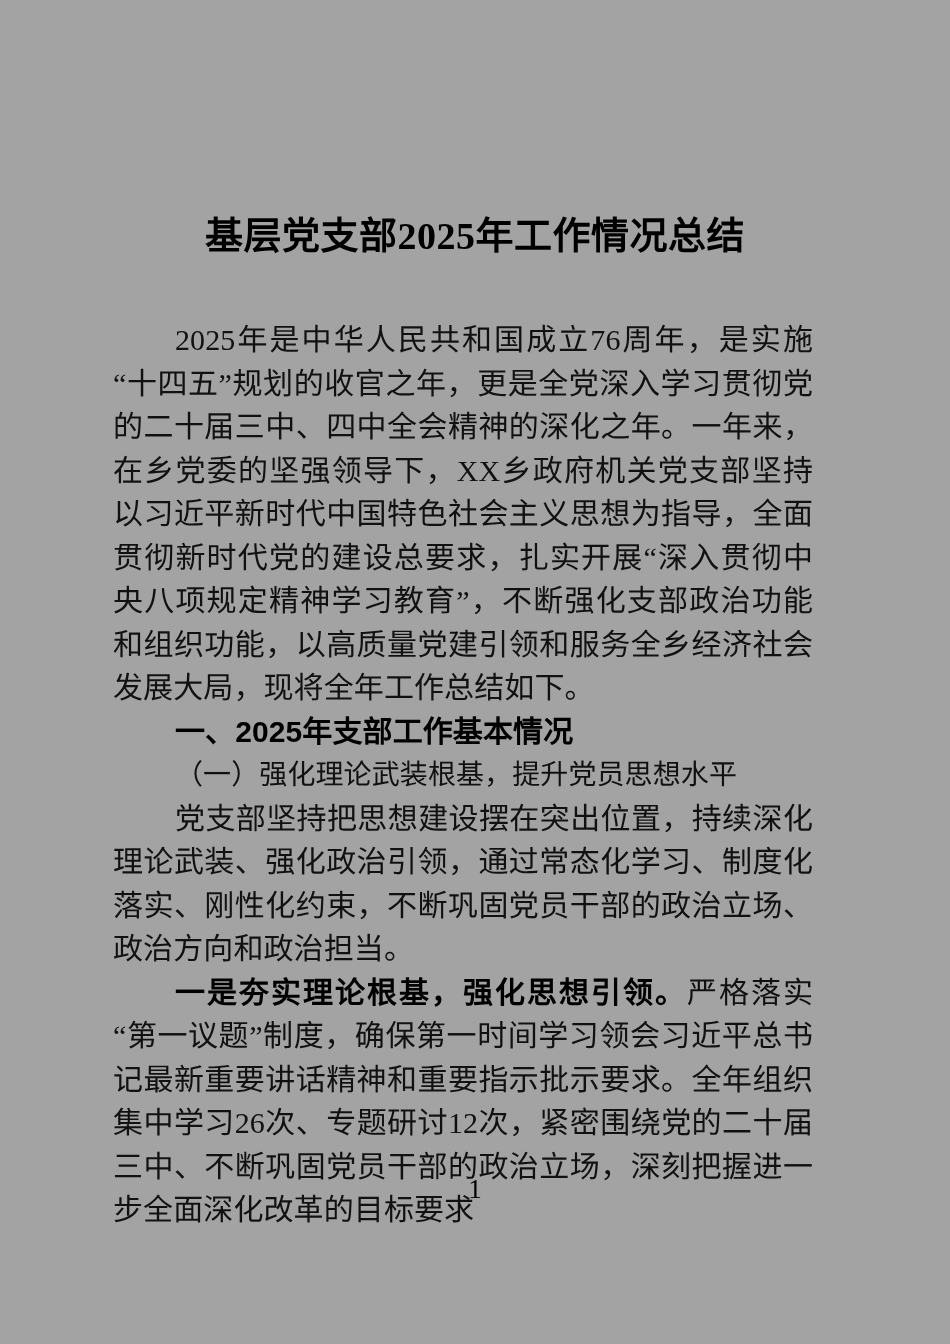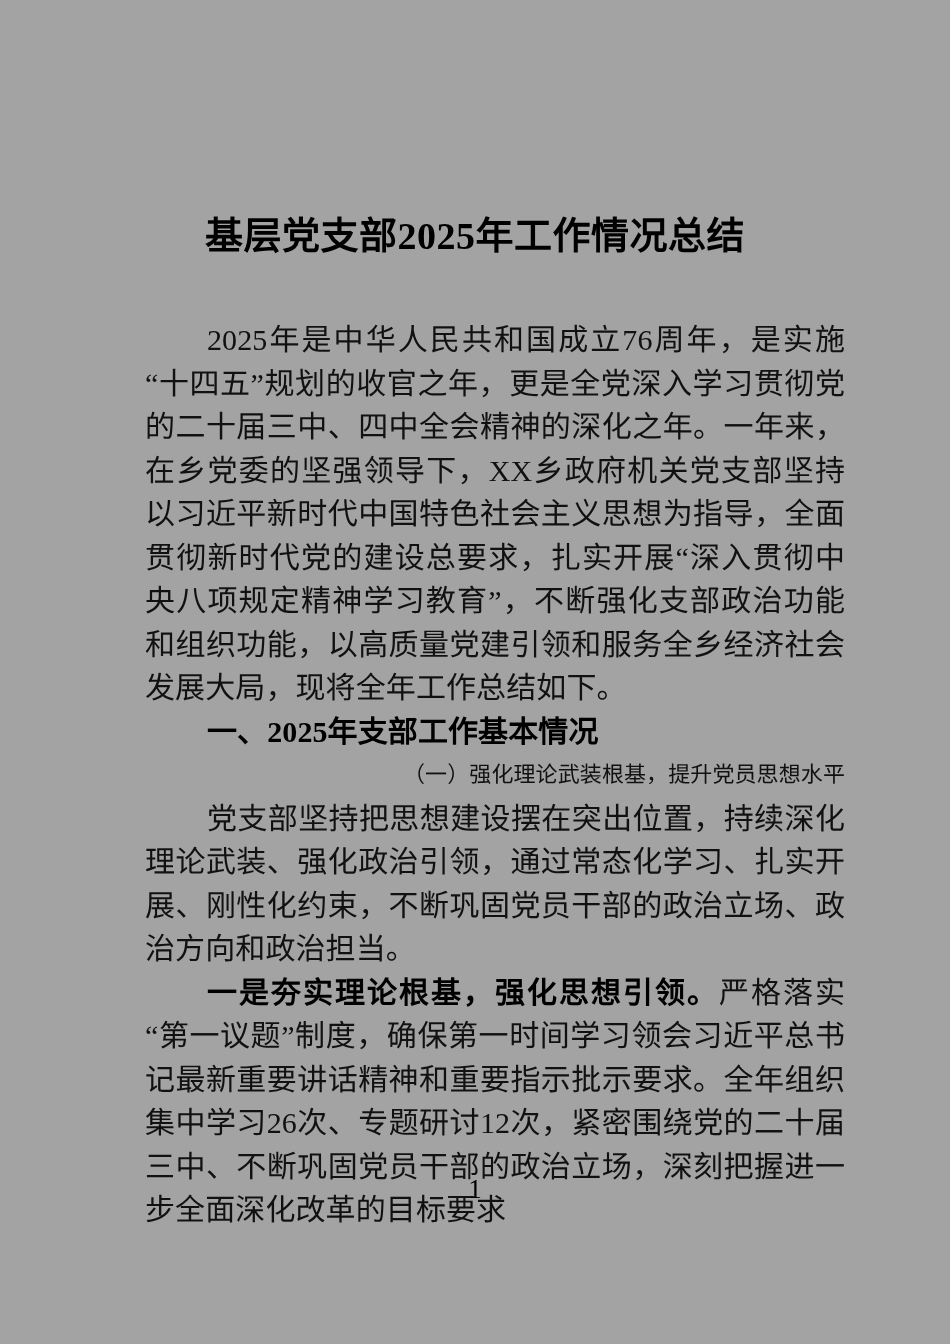--- a/index.html
+++ b/index.html
@@ -34,21 +34,20 @@
     color: #000000;
     white-space: nowrap;
   }
 
   
   .body-col {
     position: absolute;
     left: 113px;
     top: 318px;
     width: 700px;
-    margin-left: 32px;
   }
 
   .para {
     font-family: "Liberation Serif", "DejaVu Serif", serif;
     font-size: 30px;
     line-height: 43.5px;
     text-align: justify;
     text-justify: inter-character;
     text-align-last: left;
     margin: 0;
@@ -60,41 +59,40 @@
     text-indent: 62px;
   }
 
   
   .para.opening {
     text-indent: 62px;
   }
 
   
   .h1-line {
-    font-family: Liberation Serif, serif;
+    font-family: Liberation Sans, sans-serif;
     font-size: 30px;
     line-height: 43.5px;
     font-weight: bold;
     text-indent: 62px;
     margin: 0;
     color: #000000;
     letter-spacing: 0.1px;
   }
 
   
   .h2-line {
     font-family: Liberation Sans, sans-serif;
-    font-size: 22px;
+    font-size: 28px;
     line-height: 43.5px;
     font-weight: normal;
     text-indent: 62px;
     margin: 0;
     color: #111111;
     letter-spacing: 0.1px;
-    text-align: right;
   }
 
   
   .lead-bold {
     font-family: Liberation Sans, sans-serif;
     font-weight: bold;
     color: #000000;
   }
 
   
@@ -118,21 +116,21 @@
   <h1 class="doc-title">基层党支部2025年工作情况总结</h1>
 
   <div class="body-col">
 
     <p class="para opening">2025年是中华人民共和国成立76周年，是实施“十四五”规划的收官之年，更是全党深入学习贯彻党的二十届三中、四中全会精神的深化之年。一年来，在乡党委的坚强领导下，XX乡政府机关党支部坚持以习近平新时代中国特色社会主义思想为指导，全面贯彻新时代党的建设总要求，扎实开展“深入贯彻中央八项规定精神学习教育”，不断强化支部政治功能和组织功能，以高质量党建引领和服务全乡经济社会发展大局，现将全年工作总结如下。</p>
 
     <p class="h1-line">一、2025年支部工作基本情况</p>
 
     <p class="h2-line">（一）强化理论武装根基，提升党员思想水平</p>
 
-    <p class="para indent">党支部坚持把思想建设摆在突出位置，持续深化理论武装、强化政治引领，通过常态化学习、扎实开展、刚性化约束，不断巩固党员干部的政治立场、政治方向和政治担当。</p>
+    <p class="para indent">党支部坚持把思想建设摆在突出位置，持续深化理论武装、强化政治引领，通过常态化学习、制度化落实、刚性化约束，不断巩固党员干部的政治立场、政治方向和政治担当。</p>
 
     <p class="para indent"><span class="lead-bold">一是夯实理论根基，强化思想引领。</span><span>严格落实“第一议题”制度，确保第一时间学习领会习近平总书记最新重要讲话精神和重要指示批示要求。全年组织集中学习26次、专题研讨12次，紧密围绕党的二十届三中、不断巩固党员干部的政治立场，深刻把握进一步全面深化改革的目标要求</span></p>
 
   </div>
 
   <div class="page-number">1</div>
 
 </div>
 
 </body></html>

